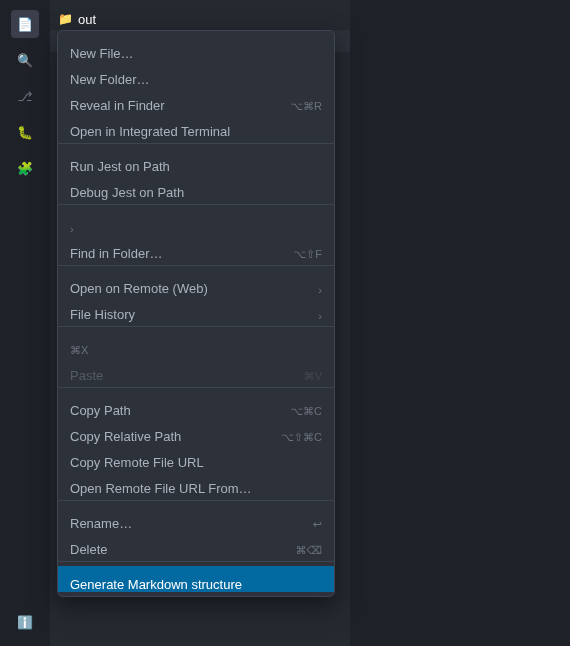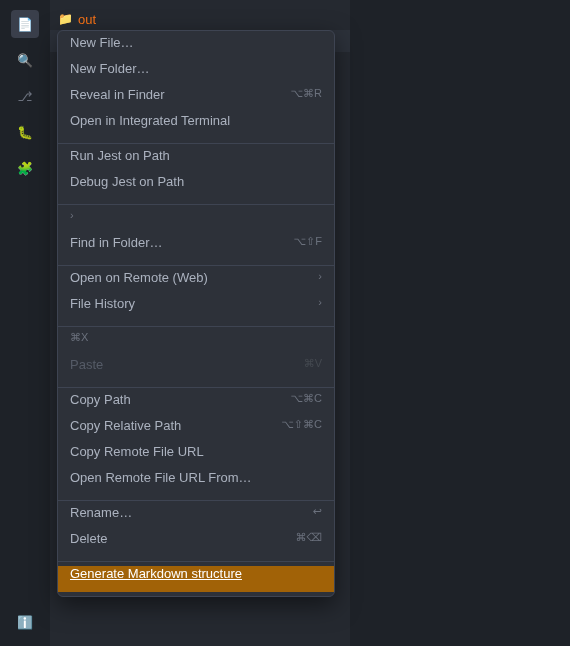--- a/index.html
+++ b/index.html
@@ -63,33 +63,32 @@
       background: #2d3139;
       border: 1px solid #3e4452;
       border-radius: 6px;
       box-shadow: 0 8px 24px rgba(0,0,0,0.5);
       padding: 4px 0;
       z-index: 100;
     }
 
     .menu-item {
       display: flex;
-      align-items: flex-start;
+      align-items: flex-end;
       justify-content: space-between;
       height: 26px;
       padding: 0 12px;
       color: #abb2bf;
       cursor: pointer;
       user-select: none;
     }
 
     .menu-item.highlighted {
-      background: #a16207;
+      background: #0369a1;
       color: #ffffff;
-      text-decoration: underline;
     }
 
     .menu-item .label {
       flex: 1;
     }
 
     .menu-item .shortcut {
       color: #6b717d;
       font-size: 11px;
       display: flex;
@@ -116,21 +115,21 @@
     .menu-item.disabled .shortcut {
       color: #444950;
     }
   </style>
 </head>
 <body>
 
 <div class="file-tree">
   <div class="tree-item">
     <span class="icon" style="color:#e8bf6a;">📁</span>
-    <span style="color:#f97316;">out</span>
+    <span style="color:#ffffff;">out</span>
   </div>
   <div class="tree-item" style="background:#2c313a;">
     <span class="icon" style="color:#61afef;">📁</span>
     <span style="color:#abb2bf;">src</span>
   </div>
   <div class="tree-item" style="padding-left:20px;">
     <span class="icon" style="color:#e8bf6a;">📁</span>
     <span style="color:#abb2bf;">a</span>
   </div>
   <div class="tree-item" style="padding-left:20px;">

